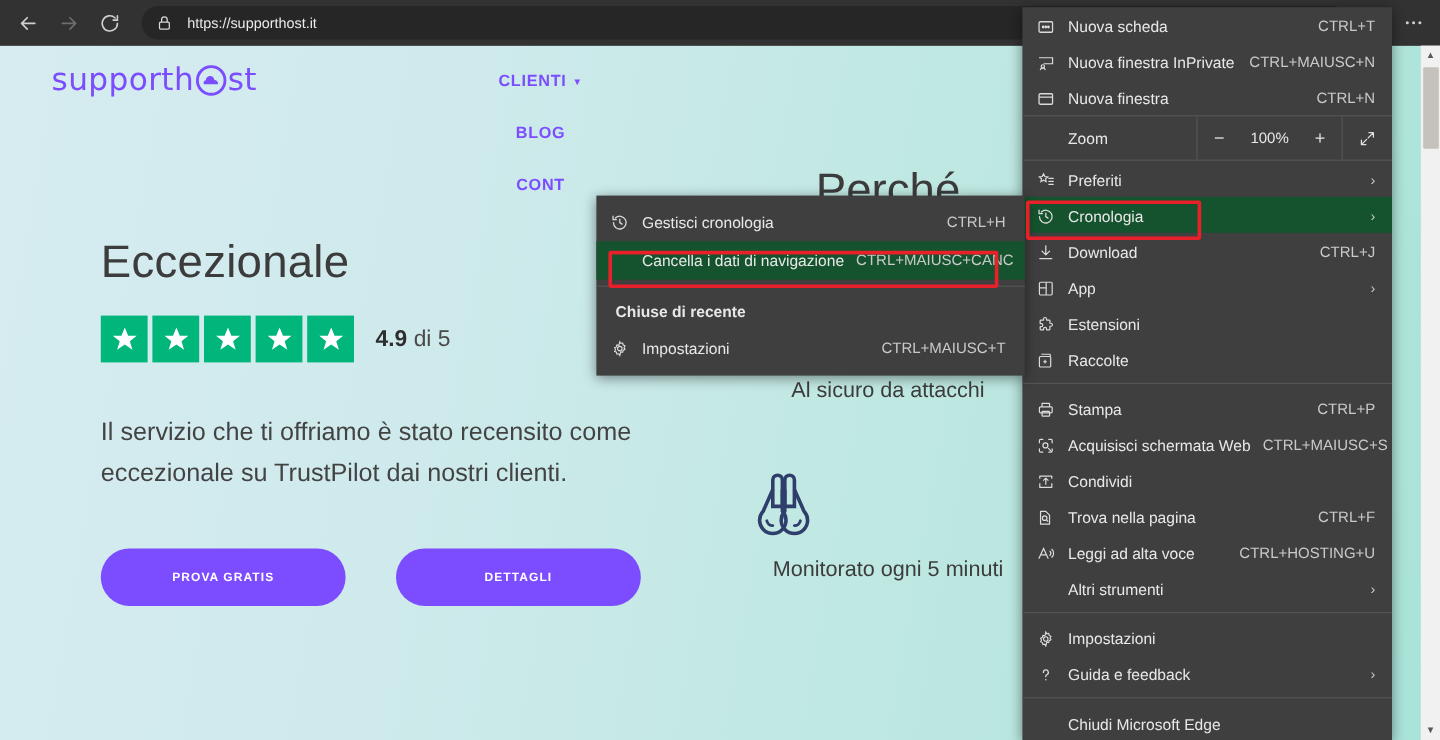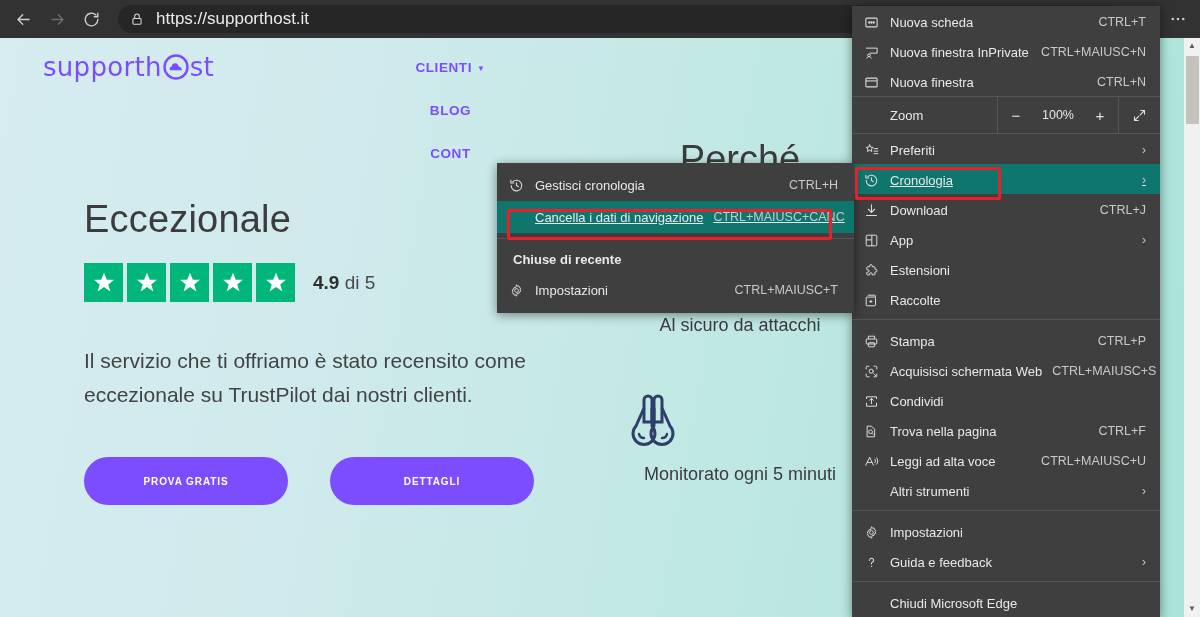--- a/index.html
+++ b/index.html
@@ -21,21 +21,21 @@
     justify-content: center; color: #cfcfcf; border-radius: 4px; flex: none;
   }
   .nav-btn.disabled { color: #6e6e6e; }
   .omnibox {
     flex: 1; height: 28px; margin: 0 6px 0 10px; background: #262626;
     border-radius: 14px; display: flex; align-items: center; padding: 0 12px;
     min-width: 0;
   }
   .omnibox .lock { color: #d8d8d8; margin-right: 12px; display: flex; flex:none;}
   .omnibox .url {
-    color: #eaeaea; font-size: 17px; white-space: nowrap;
+    color: #eaeaea; font-size: 12px; white-space: nowrap;
     overflow: hidden; text-overflow: ellipsis;
   }
   .tb-right { display: flex; align-items: center; flex: none; }
   .tb-right .nav-btn { width: 32px; height: 32px; }
 
   
   .viewport {
     position: absolute; left: 0; top: 38px; width: 1200px; height: 579px;
     background: linear-gradient(100deg,#d6ecf0 0%,#cfeaec 30%,#bfe8e2 62%,#a9e3d8 100%);
     overflow: hidden;
@@ -110,21 +110,21 @@
   }
   .mi {
     height: 30px; display: flex; align-items: center; padding: 2px 14px 0 12px;
   }
   .mi .ico { width: 26px; display: flex; align-items: center; color: #dcdcdc; flex: none; }
   .mi .lbl { flex: 1; white-space: nowrap; }
   .mi .acc { color: #c9c9c9; font-size: 12.5px; margin-left: 10px; white-space: nowrap; }
   .mi .chev { color: #c9c9c9; font-size: 12px; margin-left: 10px; }
   .mi.noicon .lbl { padding-left: 26px; }
   .sep { height: 1px; background: #555; margin: 5px 0; }
-  .mi.highlight-row { background: #0f766e; text-decoration: underline; }
+  .mi.highlight-row { background: #14532d; }
 
   .zoom-row {
     display: flex; align-items: center; height: 38px;
     border-top: 1px solid #555; border-bottom: 1px solid #555;
   }
   .zoom-label { padding-left: 38px; flex: 1; }
   .zoom-ctl {
     display: flex; align-items: center; border-left: 1px solid #555;
     height: 100%;
   }
@@ -479,21 +479,21 @@
     </div>
 
     <div class="mi">
       <span class="ico">
         <svg width="15" height="15" viewBox="0 0 24 24" fill="none" stroke="currentColor" stroke-width="1.6" stroke-linecap="round">
             <path d="M3 18L9 5l6 13M5.5 13.5h7"></path>
             <path d="M17.5 8.5a4 4 0 0 1 0 5.5M20 6a7 7 0 0 1 0 10.5"></path>
           </svg>
       </span>
       <span class="lbl">Leggi ad alta voce</span>
-      <span class="acc">CTRL+MAIUSC+U</span>
+      <span class="acc">CTRL+HOSTING+U</span>
     </div>
 
     <div class="mi noicon">
       <span class="lbl">Altri strumenti</span>
       <span class="chev">›</span>
     </div>
 
     <div class="sep"></div>
 
     <div class="mi">

